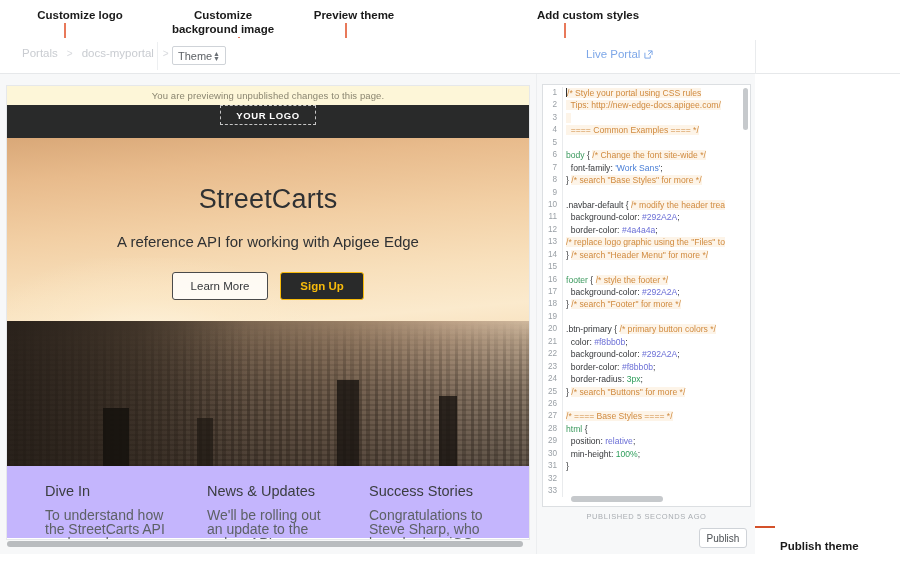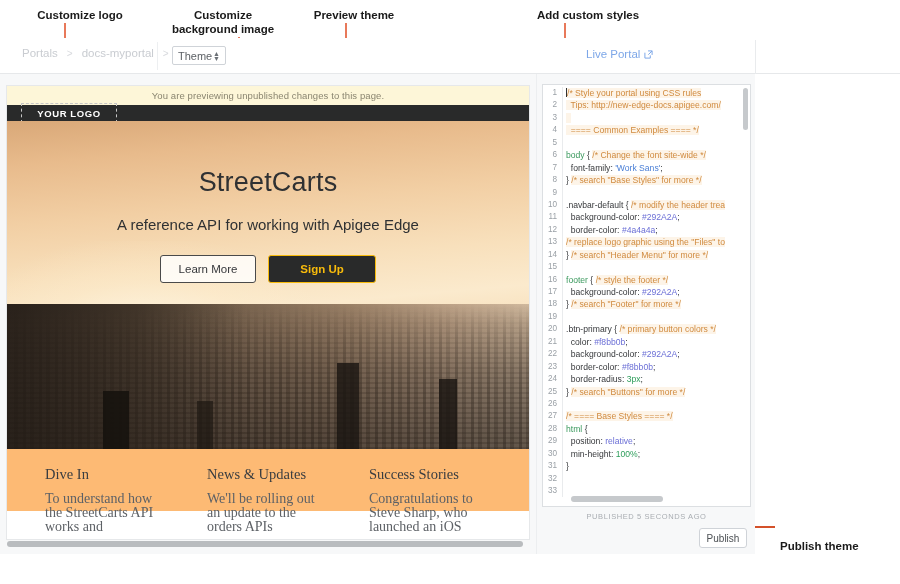--- a/index.html
+++ b/index.html
@@ -115,24 +115,25 @@
   }
   .preview-banner {
     height: 19px;
     background: #fdf6d8;
     color: #8a8570;
     font-size: 9.5px;
     display: flex; align-items: center; justify-content: center;
     letter-spacing: .1px;
   }
   .site-nav {
-    height: 16px;
+    height: 33px;
     background: #292a2a;
     display: flex; align-items: center;
-    padding: 0 14px;
+    padding: 0 22px;
+    flex-direction: column;
   }
   .logo-box {
     width: 96px; height: 20px;
     border: 1px dashed #c6c6c6;
     display: flex; align-items: center; justify-content: center;
     color: #ffffff;
     font-size: 9.5px;
     font-weight: bold;
     letter-spacing: .6px;
   }
@@ -213,37 +214,36 @@
   .btn-outline {
     width: 96px; height: 28px;
     border: 1px solid #4a4a4a;
     background: rgba(255,255,255,.82);
     color: #35373a;
     font-size: 11.5px;
     display: flex; align-items: center; justify-content: center;
     border-radius: 3px;
   }
   .btn-primary {
-    width: 108px; height: 28px;
+    width: 84px; height: 28px;
     background: #292a2a;
     border: 1px solid #f8bb0b;
     border-radius: 3px;
     color: #f8bb0b;
     font-size: 11.5px;
     font-weight: bold;
     display: flex; align-items: center; justify-content: center;
   }
 
   .cards {
     display: flex;
     padding: 17px 38px 0 38px;
     gap: 40px;
-    background: #fdba74;
-    height: 62px;
-    font-family: Liberation Serif, serif;
+    background: #c4b5fd;
+    height: 72px;
   }
   .card { flex: 1; }
   .card-title {
     font-size: 14.5px;
     color: #3a3d40;
     margin: 0 0 9px 0;
     font-weight: normal;
   }
   .card-body {
     font-size: 14px;

